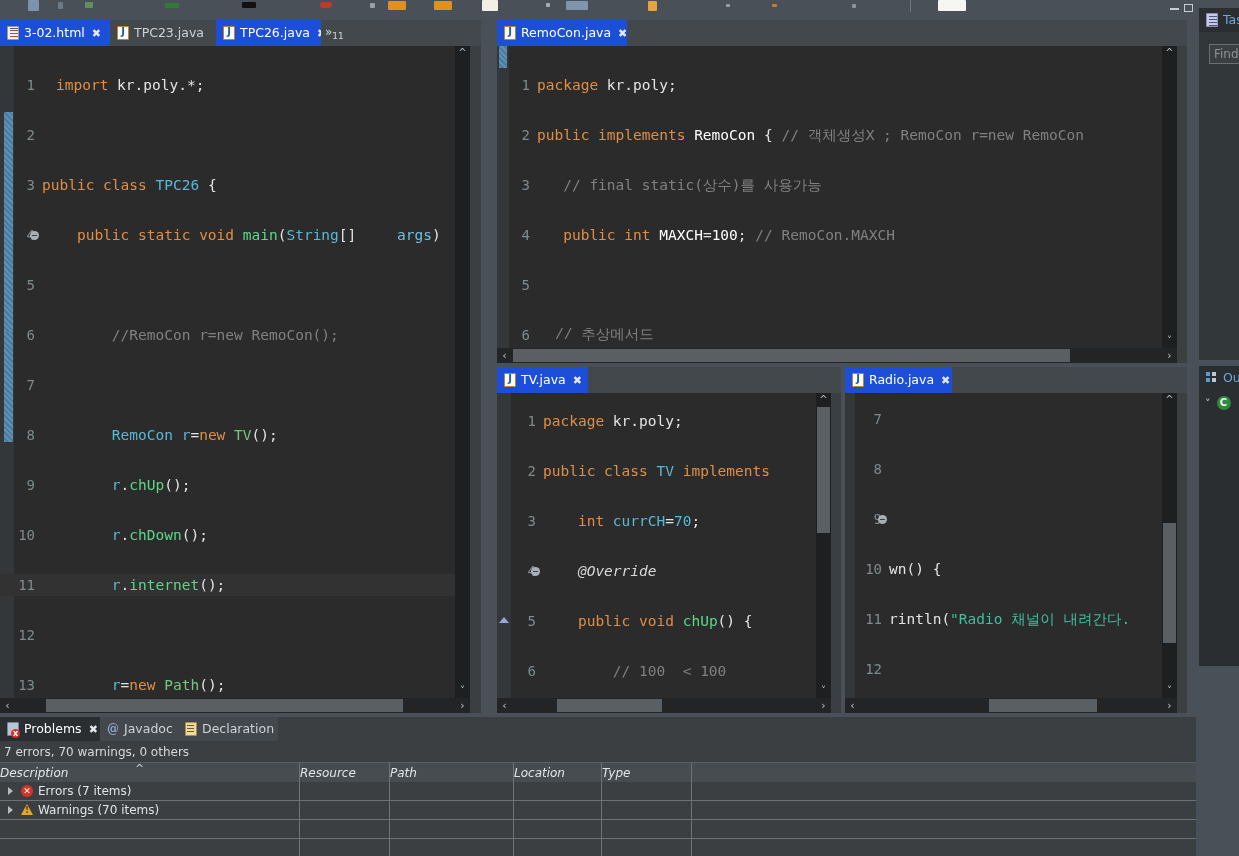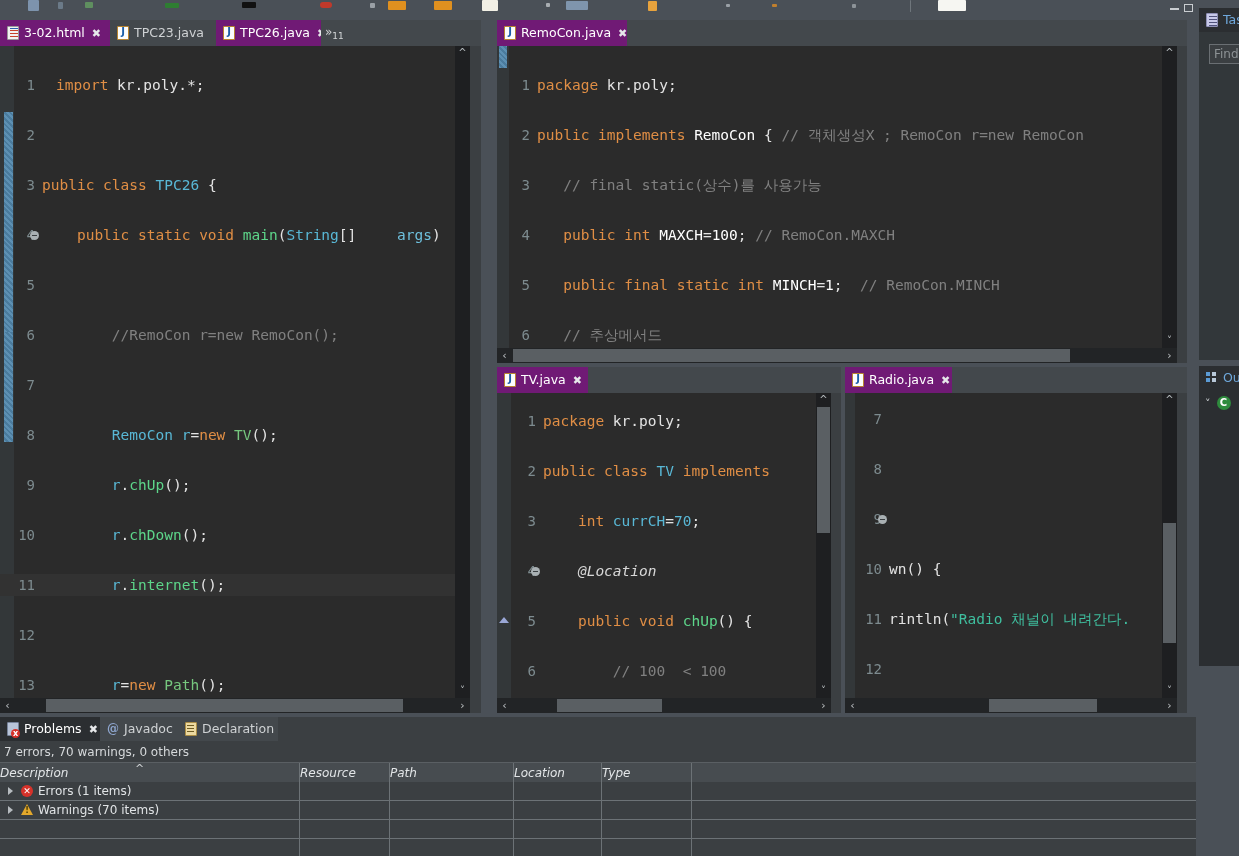--- a/index.html
+++ b/index.html
@@ -25,21 +25,21 @@
   .wb-max{ width:9px; height:8px; border:1.5px solid #c9cdd1; }
 
   
   .part{ position:absolute; background:#3b3f42; }
   .tabbar{ position:relative; height:26px; background:#43484c; }
   .tab{
     position:absolute; top:0; height:26px; display:flex; align-items:center;
     gap:5px; padding:0 8px 0 7px; font-size:12.5px; color:#cfd2d4;
     background:#43484c; cursor:default; white-space:nowrap;
   }
-  .tab.active{ background:#701a75; color:#ffffff; }
+  .tab.active{ background:#1d4ed8; color:#ffffff; }
   .tab .tabtxt{ line-height:26px; }
   .tab .x{ font-size:11px; font-weight:bold; color:#e6e8ea; margin-left:2px;}
   .tab .more{ font-size:12px; color:#d2d5d7;}
   .tab .more sub{ font-size:9px; }
 
   
   .ficon{ width:12px; height:14px; position:relative; display:inline-block; flex:none;}
   .ficon.java{ background:#fdfdfd; border:1px solid #b9852f; border-radius:1px;}
   .ficon.java:after{
     content:"J"; position:absolute; left:0; right:0; top:-1px;
@@ -270,22 +270,22 @@
     </div>
     <div class="editor">
       <div class="leftbar" style="width:12px;"></div>
       <div class="changebar" style="left:2px;width:8px;top:0;height:22px;"></div>
 
       <div class="code">
         <div class="ln"><span class="gut" style="--gw:40px;width:40px;">1</span><span class="txt" style="left:40px;"><span class="kw">package</span><span class="pl"> kr.poly;</span></span></div>
         <div class="ln"><span class="gut" style="width:40px;">2</span><span class="txt" style="left:40px;"><span class="kw">public implements </span><span class="cls">RemoCon</span><span class="pl"> { </span><span class="cm">// 객체생성X ; RemoCon r=new RemoCon</span></span></div>
         <div class="ln"><span class="gut" style="width:40px;">3</span><span class="txt" style="left:40px;"><span class="cm">   // final static(상수)를 사용가능</span></span></div>
         <div class="ln"><span class="gut" style="width:40px;">4</span><span class="txt" style="left:40px;"><span class="pl">   </span><span class="kw">public int </span><span class="cls">MAXCH</span><span class="pl">=</span><span class="cls">100</span><span class="pl">; </span><span class="cm">// RemoCon.MAXCH</span></span></div>
-        <div class="ln"><span class="gut" style="width:40px;">5</span><span class="txt" style="left:40px;"><span class="pl">   </span><span class="kw">public final static int </span><span class="cls">MINCH</span><span class="pl">=</span><span class="cls">1</span><span class="pl">;  </span><span class="cm">// RemoCon.MINCH</span></span></div>
-        <div class="ln"><span class="gut" style="width:40px;">6</span><span class="txt" style="left:40px;"><span class="cm">   // 추상메서드</span></span></div>
+        <div class="ln"><span class="gut" style="width:40px;">5</span></div>
+        <div class="ln"><span class="gut" style="width:40px;">6</span><span class="txt" style="left:32px;font-family:Liberation Mono, monospace;"><span class="cm">   // 추상메서드</span></span></div>
         
         
         
         
         
       </div>
 
       <div class="vscroll" style="right:10px;background:#1e1f21;">
         <div class="arr up">^</div>
         <div class="arr dn">˅</div>
@@ -307,21 +307,21 @@
         <span class="tabtxt">TV.java</span>
         <span class="x">✖</span>
       </div>
     </div>
     <div class="editor">
       <div class="leftbar" style="width:14px;"></div>
       <div class="code" style="top:-11px;">
         <div class="ln"><span class="gut" style="width:46px;">1</span><span class="txt" style="left:46px;"><span class="kw">package</span><span class="pl"> kr.poly;</span></span></div>
         <div class="ln"><span class="gut" style="width:46px;">2</span><span class="txt" style="left:46px;"><span class="kw">public class </span><span class="typ">TV</span><span class="pl"> </span><span class="kw">implements</span></span></div>
         <div class="ln"><span class="gut" style="width:46px;">3</span><span class="txt" style="left:46px;"><span class="pl">    </span><span class="kw">int </span><span class="typ">currCH</span><span class="pl">=</span><span class="typ">70</span><span class="pl">;</span></span></div>
-        <div class="ln"><span class="gut" style="width:46px;">4</span><span class="fold" style="left:34px;"></span><span class="txt" style="left:46px;"><span class="anno">    @Location</span></span></div>
+        <div class="ln"><span class="gut" style="width:46px;">4</span><span class="fold" style="left:34px;"></span><span class="txt" style="left:46px;"><span class="anno">    @Override</span></span></div>
         <div class="ln"><span class="gut" style="width:46px;">5</span><span class="arrowup" style="left:2px;top:7px;"></span><span class="txt" style="left:46px;"><span class="pl">    </span><span class="kw">public void </span><span class="mth">chUp</span><span class="pl">() {</span></span></div>
         <div class="ln"><span class="gut" style="width:46px;">6</span><span class="txt" style="left:46px;"><span class="cm">        // 100  &lt; 100</span></span></div>
         <div class="ln"><span class="gut" style="width:46px;">7</span><span class="txt" style="left:46px;"></span></div>
         
         
         
         
         
         
         
@@ -410,21 +410,21 @@
         <div class="c" style="left:300px;width:90px;"><span>Resource</span></div>
         <div class="c" style="left:390px;width:124px;"><span>Path</span></div>
         <div class="c" style="left:514px;width:88px;"><span>Location</span></div>
         <div class="c" style="left:602px;width:90px;"><span>Type</span></div>
         <div class="c" style="left:692px;width:504px;border-right:none;"></div>
       </div>
 
       <div class="prow">
         <span class="twisty"></span>
         <span class="errico">✕</span>
-        <span class="lbl" style="left:38px;">Errors (1 items)</span>
+        <span class="lbl" style="left:38px;">Errors (7 items)</span>
         <span class="cell" style="left:0;width:300px;"></span>
         <span class="cell" style="left:300px;width:90px;"></span>
         <span class="cell" style="left:390px;width:124px;"></span>
         <span class="cell" style="left:514px;width:88px;"></span>
         <span class="cell" style="left:602px;width:90px;"></span>
       </div>
 
       <div class="prow">
         <span class="twisty"></span>
         <span class="warnico"></span>

